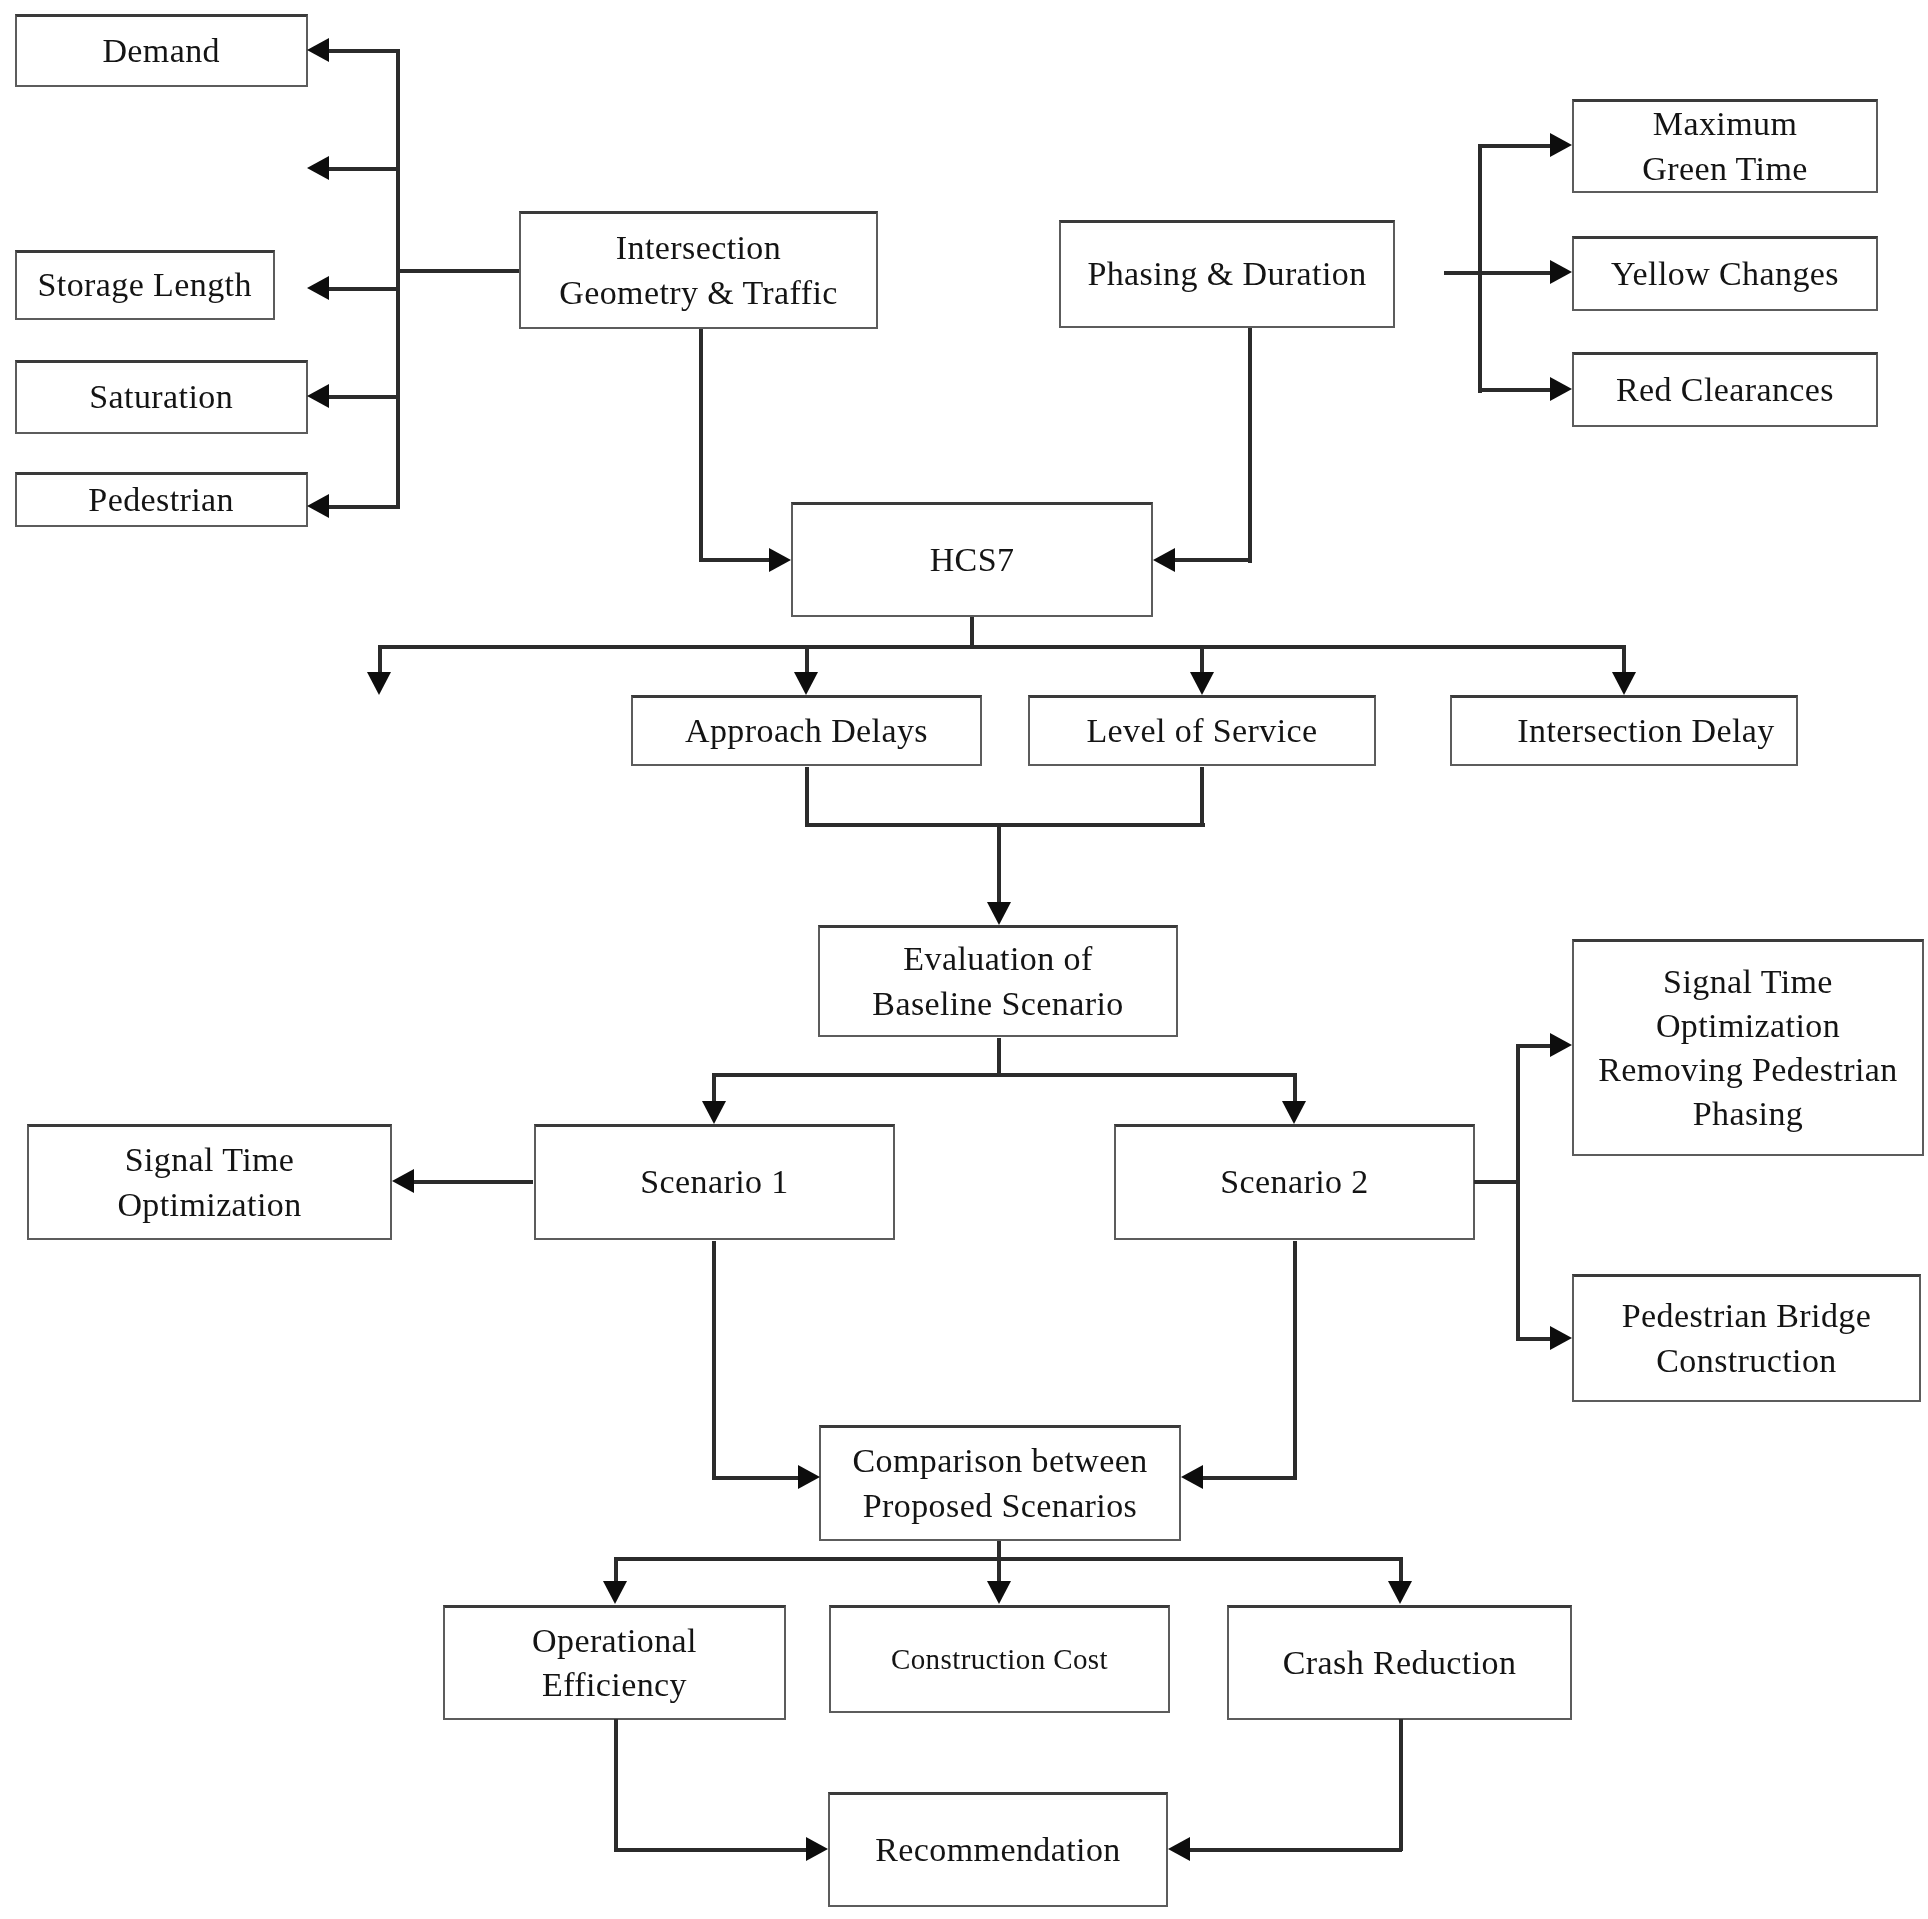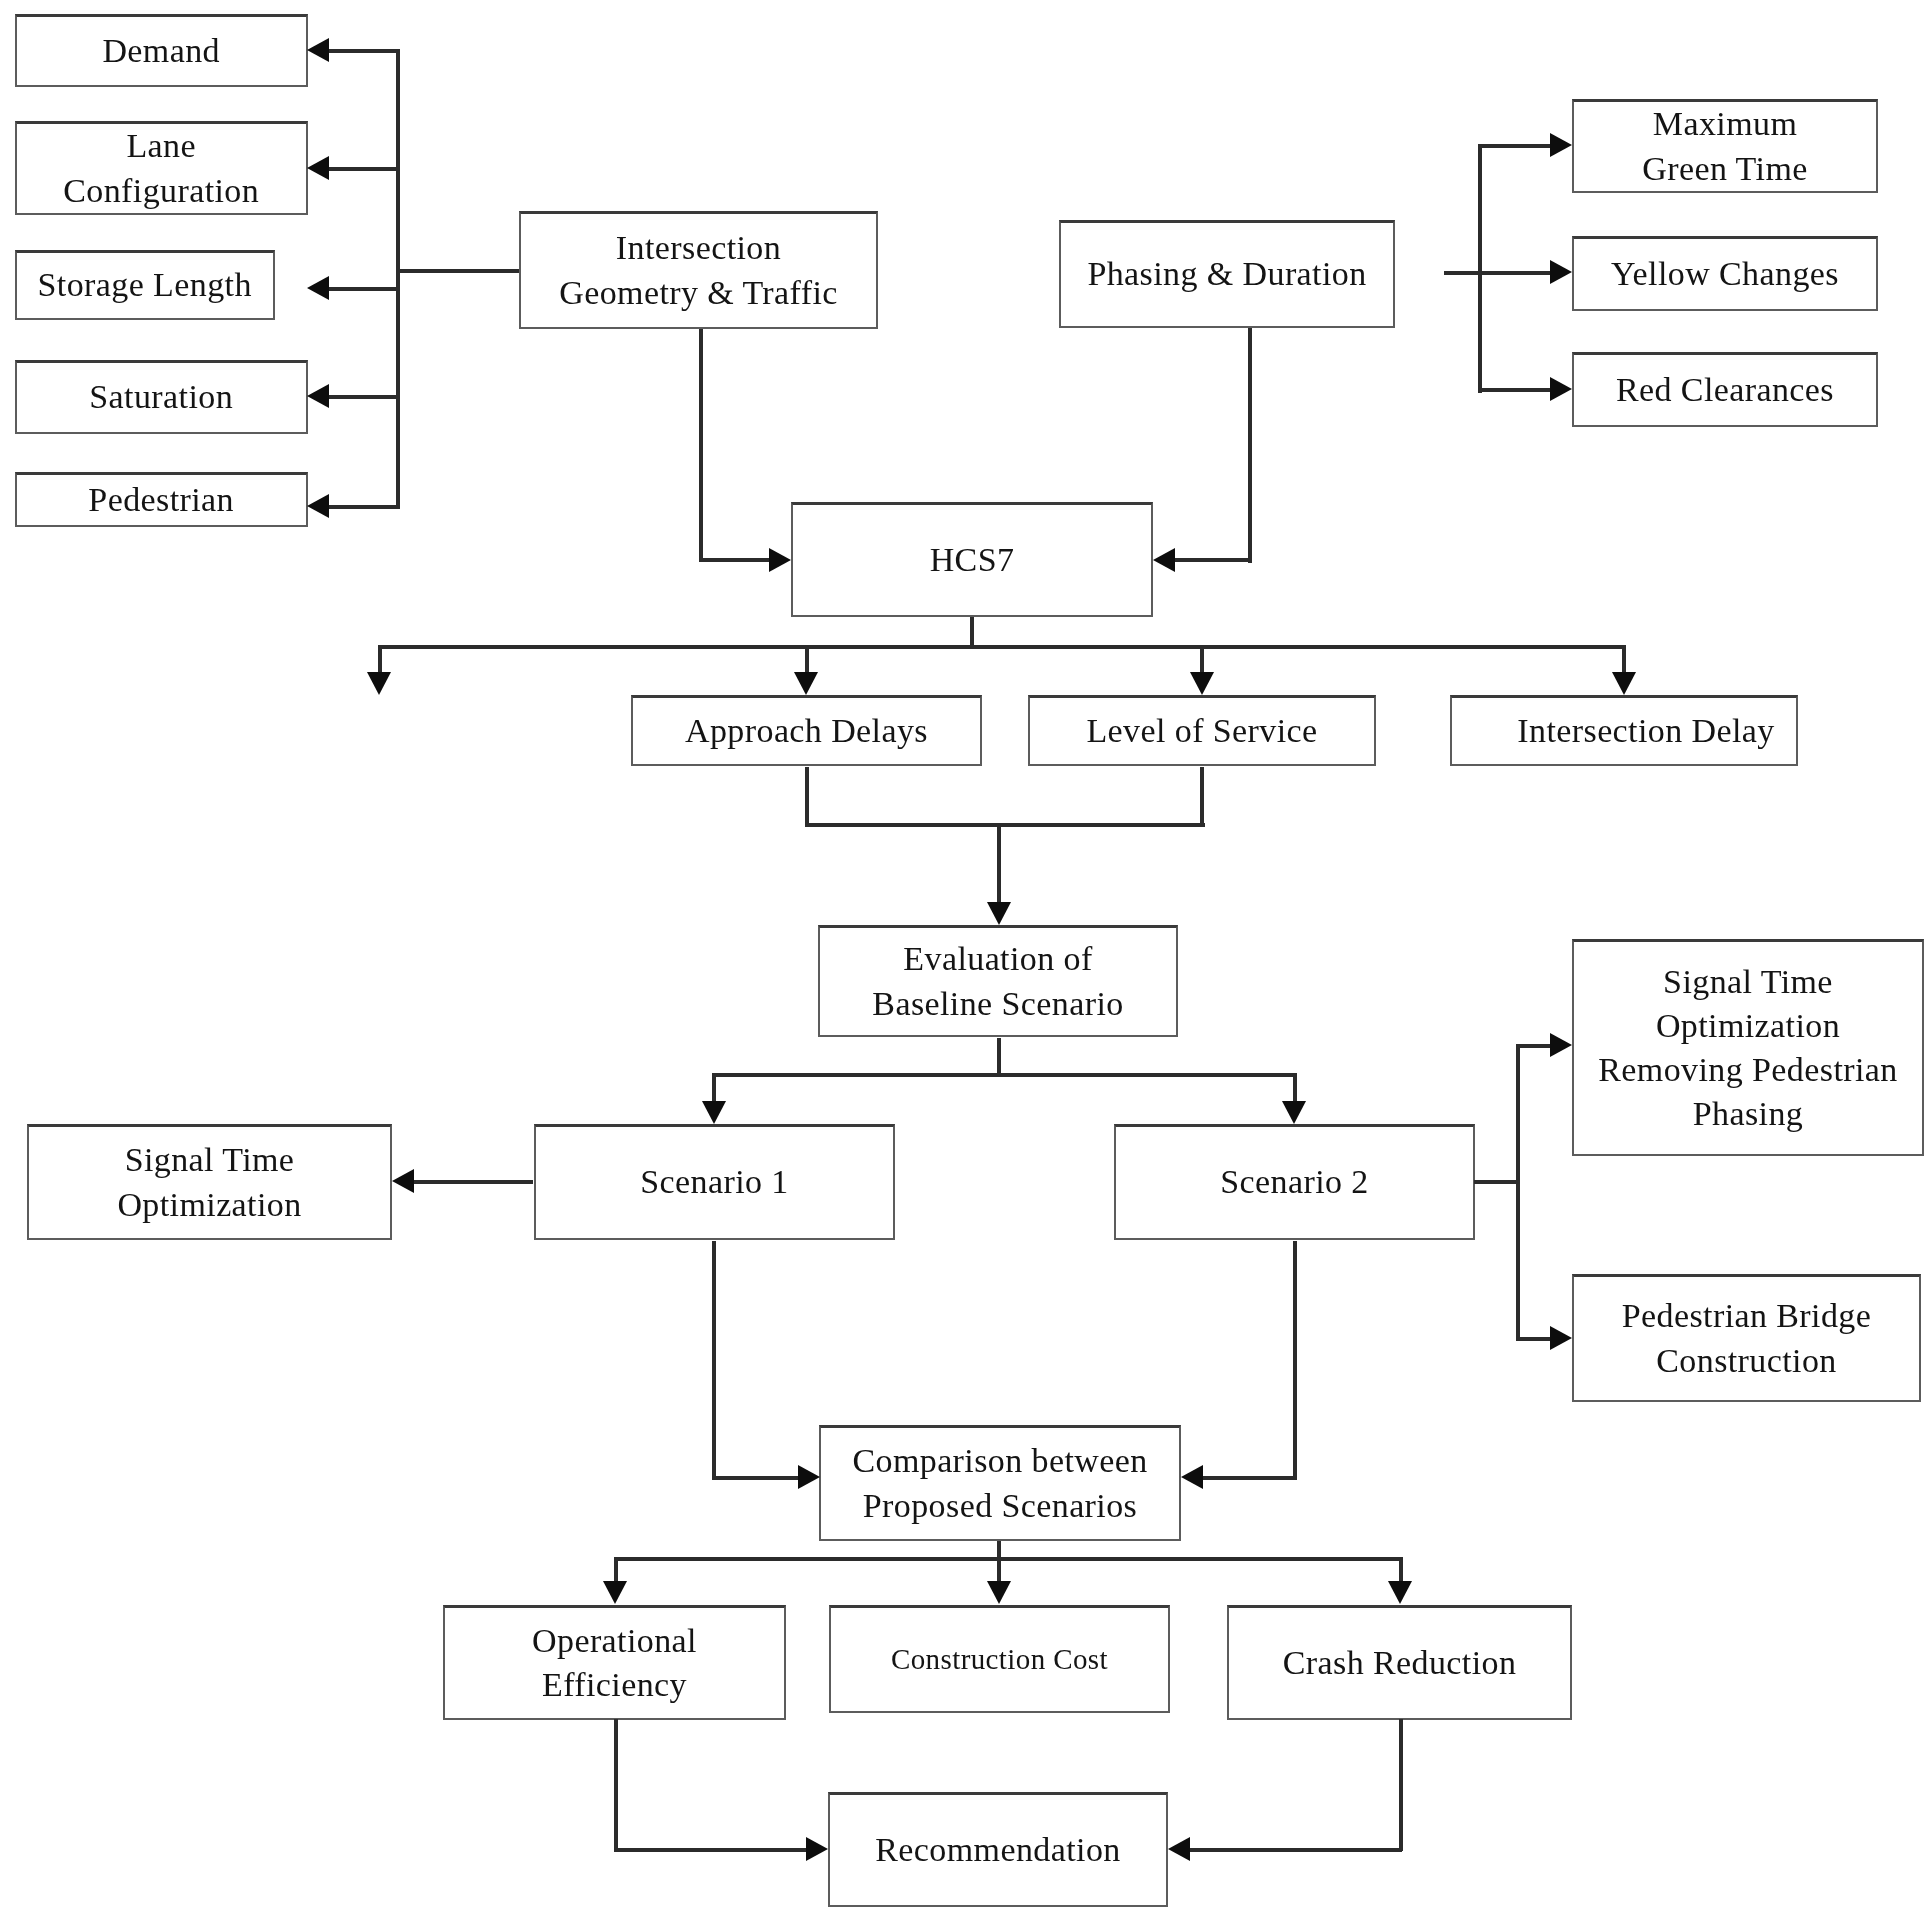--- a/index.html
+++ b/index.html
@@ -32,22 +32,20 @@
   .arrow.right{border-top:12.4px solid transparent;border-bottom:12.4px solid transparent;border-left:22px solid #0d0d0d;}
   .arrow.left {border-top:12.4px solid transparent;border-bottom:12.4px solid transparent;border-right:22px solid #0d0d0d;}
   .arrow.down {border-left:12.4px solid transparent;border-right:12.4px solid transparent;border-top:23px solid #0d0d0d;}
 </style>
 </head>
 <body>
 
 <div id="canvas">
 
   <div class="box" style="left:14.7px;top:14px;width:293px;height:73px;">Demand</div>
-  <div class="box" style="left:14.7px;top:121px;width:293px;height:94px;">Lane
-Configuration</div>
   <div class="box" style="left:14.7px;top:250px;width:260px;height:70px;">Storage Length</div>
   <div class="box" style="left:14.7px;top:360px;width:293px;height:74px;">Saturation</div>
   <div class="box" style="left:14.7px;top:472px;width:293px;height:55px;">Pedestrian</div>
 
   <div class="box" style="left:519px;top:211px;width:359px;height:118px;">Intersection
 Geometry &amp; Traffic</div>
   <div class="box" style="left:1059px;top:220px;width:336px;height:108px;">Phasing &amp; Duration</div>
 
   <div class="box" style="left:1572px;top:99px;width:306px;height:94px;">Maximum
 Green Time</div>

